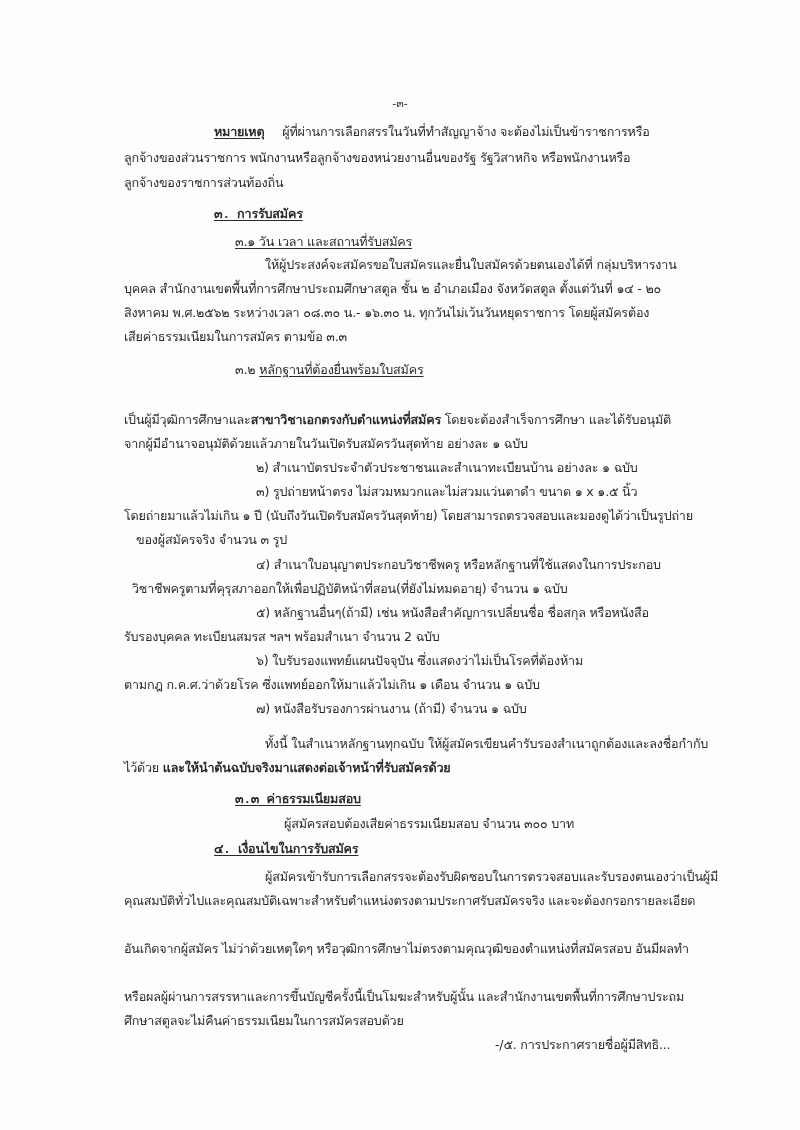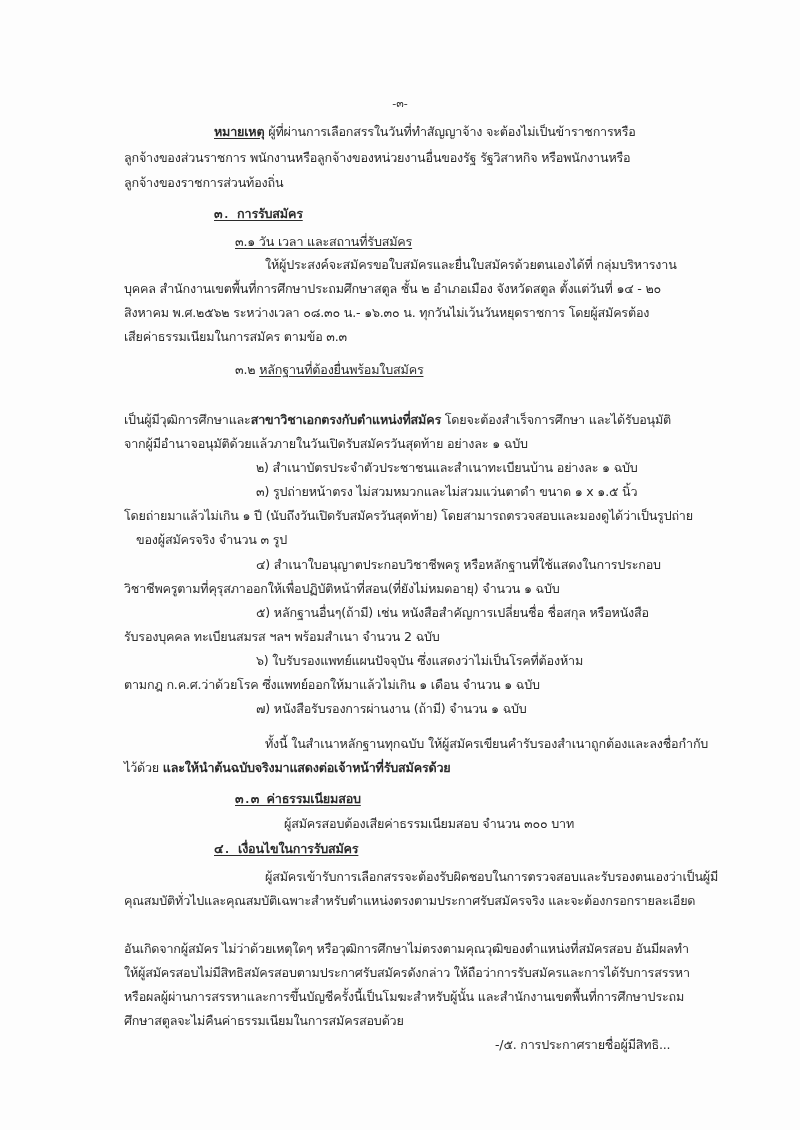--- a/index.html
+++ b/index.html
@@ -19,21 +19,21 @@
 </style>
 </head>
 <body>
 
 <div class="page">
 
   <div class="num" style="top:94px">-๓-</div>
 
   <div class="line" style="left:214px;top:124px">
     <span class="u b">หมายเหตุ</span>
-    <span style="margin-left:0">ผู้ที่ผ่านการเลือกสรรในวันที่ทำสัญญาจ้าง  จะต้องไม่เป็นข้าราชการหรือ</span>
+    <span style="margin-left:14px">ผู้ที่ผ่านการเลือกสรรในวันที่ทำสัญญาจ้าง  จะต้องไม่เป็นข้าราชการหรือ</span>
   </div>
   <div class="line" style="left:124px;top:150px">ลูกจ้างของส่วนราชการ  พนักงานหรือลูกจ้างของหน่วยงานอื่นของรัฐ  รัฐวิสาหกิจ  หรือพนักงานหรือ</div>
   <div class="line" style="left:124px;top:175px">ลูกจ้างของราชการส่วนท้องถิ่น</div>
 
   <div class="line u b" style="left:214px;top:207px">๓. การรับสมัคร</div>
   <div class="line u" style="left:235px;top:234px">๓.๑  วัน  เวลา  และสถานที่รับสมัคร</div>
   <div class="line" style="left:265px;top:257px">ให้ผู้ประสงค์จะสมัครขอใบสมัครและยื่นใบสมัครด้วยตนเองได้ที่ กลุ่มบริหารงาน</div>
   <div class="line" style="left:124px;top:281px">บุคคล สำนักงานเขตพื้นที่การศึกษาประถมศึกษาสตูล  ชั้น ๒  อำเภอเมือง  จังหวัดสตูล ตั้งแต่วันที่ ๑๔ - ๒๐</div>
   <div class="line" style="left:124px;top:305px">สิงหาคม พ.ศ.๒๕๖๒ ระหว่างเวลา ๐๘.๓๐ น.- ๑๖.๓๐ น. ทุกวันไม่เว้นวันหยุดราชการ  โดยผู้สมัครต้อง</div>
   <div class="line" style="left:124px;top:329px">เสียค่าธรรมเนียมในการสมัคร ตามข้อ ๓.๓</div>
@@ -44,36 +44,35 @@
   </div>
   <div class="line" style="left:124px;top:412px">
     <span>เป็นผู้มีวุฒิการศึกษาและ</span><span class="b">สาขาวิชาเอกตรงกับตำแหน่งที่สมัคร</span><span>  โดยจะต้องสำเร็จการศึกษา และได้รับอนุมัติ</span>
   </div>
   <div class="line" style="left:124px;top:436px">จากผู้มีอำนาจอนุมัติด้วยแล้วภายในวันเปิดรับสมัครวันสุดท้าย  อย่างละ  ๑  ฉบับ</div>
   <div class="line" style="left:256px;top:460px">๒)  สำเนาบัตรประจำตัวประชาชนและสำเนาทะเบียนบ้าน อย่างละ ๑ ฉบับ</div>
   <div class="line" style="left:256px;top:484px">๓)  รูปถ่ายหน้าตรง ไม่สวมหมวกและไม่สวมแว่นตาดำ  ขนาด  ๑ x ๑.๕  นิ้ว</div>
   <div class="line" style="left:124px;top:508px">โดยถ่ายมาแล้วไม่เกิน  ๑ ปี  (นับถึงวันเปิดรับสมัครวันสุดท้าย) โดยสามารถตรวจสอบและมองดูได้ว่าเป็นรูปถ่าย</div>
   <div class="line" style="left:136px;top:532px">ของผู้สมัครจริง  จำนวน  ๓  รูป</div>
   <div class="line" style="left:256px;top:557px">๔)  สำเนาใบอนุญาตประกอบวิชาชีพครู หรือหลักฐานที่ใช้แสดงในการประกอบ</div>
-  <div class="line" style="left:124px;top:581px">วิชาชีพครูตามที่คุรุสภาออกให้เพื่อปฏิบัติหน้าที่สอน(ที่ยังไม่หมดอายุ)   จำนวน  ๑  ฉบับ</div>
+  <div class="line" style="left:132px;top:581px">วิชาชีพครูตามที่คุรุสภาออกให้เพื่อปฏิบัติหน้าที่สอน(ที่ยังไม่หมดอายุ)   จำนวน  ๑  ฉบับ</div>
   <div class="line" style="left:256px;top:605px">๕)  หลักฐานอื่นๆ(ถ้ามี) เช่น หนังสือสำคัญการเปลี่ยนชื่อ  ชื่อสกุล  หรือหนังสือ</div>
   <div class="line" style="left:124px;top:629px">รับรองบุคคล  ทะเบียนสมรส ฯลฯ พร้อมสำเนา  จำนวน 2 ฉบับ</div>
   <div class="line" style="left:256px;top:653px">๖)  ใบรับรองแพทย์แผนปัจจุบัน  ซึ่งแสดงว่าไม่เป็นโรคที่ต้องห้าม</div>
   <div class="line" style="left:124px;top:677px">ตามกฎ ก.ค.ศ.ว่าด้วยโรค  ซึ่งแพทย์ออกให้มาแล้วไม่เกิน  ๑  เดือน    จำนวน  ๑  ฉบับ</div>
   <div class="line" style="left:256px;top:701px">๗)  หนังสือรับรองการผ่านงาน (ถ้ามี)  จำนวน  ๑  ฉบับ</div>
   <div class="line" style="left:265px;top:736px">ทั้งนี้  ในสำเนาหลักฐานทุกฉบับ ให้ผู้สมัครเขียนคำรับรองสำเนาถูกต้องและลงชื่อกำกับ</div>
   <div class="line" style="left:124px;top:760px">
     <span>ไว้ด้วย  </span><span class="b">และให้นำต้นฉบับจริงมาแสดงต่อเจ้าหน้าที่รับสมัครด้วย</span>
   </div>
 
   <div class="line u b" style="left:235px;top:792px">๓.๓   ค่าธรรมเนียมสอบ</div>
   <div class="line" style="left:284px;top:816px">ผู้สมัครสอบต้องเสียค่าธรรมเนียมสอบ    จำนวน    ๓๐๐   บาท</div>
 
   <div class="line u b" style="left:214px;top:842px">๔. เงื่อนไขในการรับสมัคร</div>
   <div class="line" style="left:265px;top:869px">ผู้สมัครเข้ารับการเลือกสรรจะต้องรับผิดชอบในการตรวจสอบและรับรองตนเองว่าเป็นผู้มี</div>
   <div class="line" style="left:124px;top:893px">คุณสมบัติทั่วไปและคุณสมบัติเฉพาะสำหรับตำแหน่งตรงตามประกาศรับสมัครจริง และจะต้องกรอกรายละเอียด</div>
   <div class="line" style="left:124px;top:941px">อันเกิดจากผู้สมัคร  ไม่ว่าด้วยเหตุใดๆ  หรือวุฒิการศึกษาไม่ตรงตามคุณวุฒิของตำแหน่งที่สมัครสอบ  อันมีผลทำ</div>
-  <div class="line" style="left:124px;top:965px">ให้ผู้สมัครสอบไม่มีสิทธิสมัครสอบตามประกาศรับสมัครดังกล่าว  ให้ถือว่าการรับสมัครและการได้รับการสรรหา</div>
   <div class="line" style="left:124px;top:989px">หรือผลผู้ผ่านการสรรหาและการขึ้นบัญชีครั้งนี้เป็นโมฆะสำหรับผู้นั้น และสำนักงานเขตพื้นที่การศึกษาประถม</div>
   <div class="line" style="left:124px;top:1013px">ศึกษาสตูลจะไม่คืนค่าธรรมเนียมในการสมัครสอบด้วย</div>
 
   <div class="line" style="left:495px;top:1037px">-/๕. การประกาศรายชื่อผู้มีสิทธิ...</div>
 </div>
 
 </body></html>

